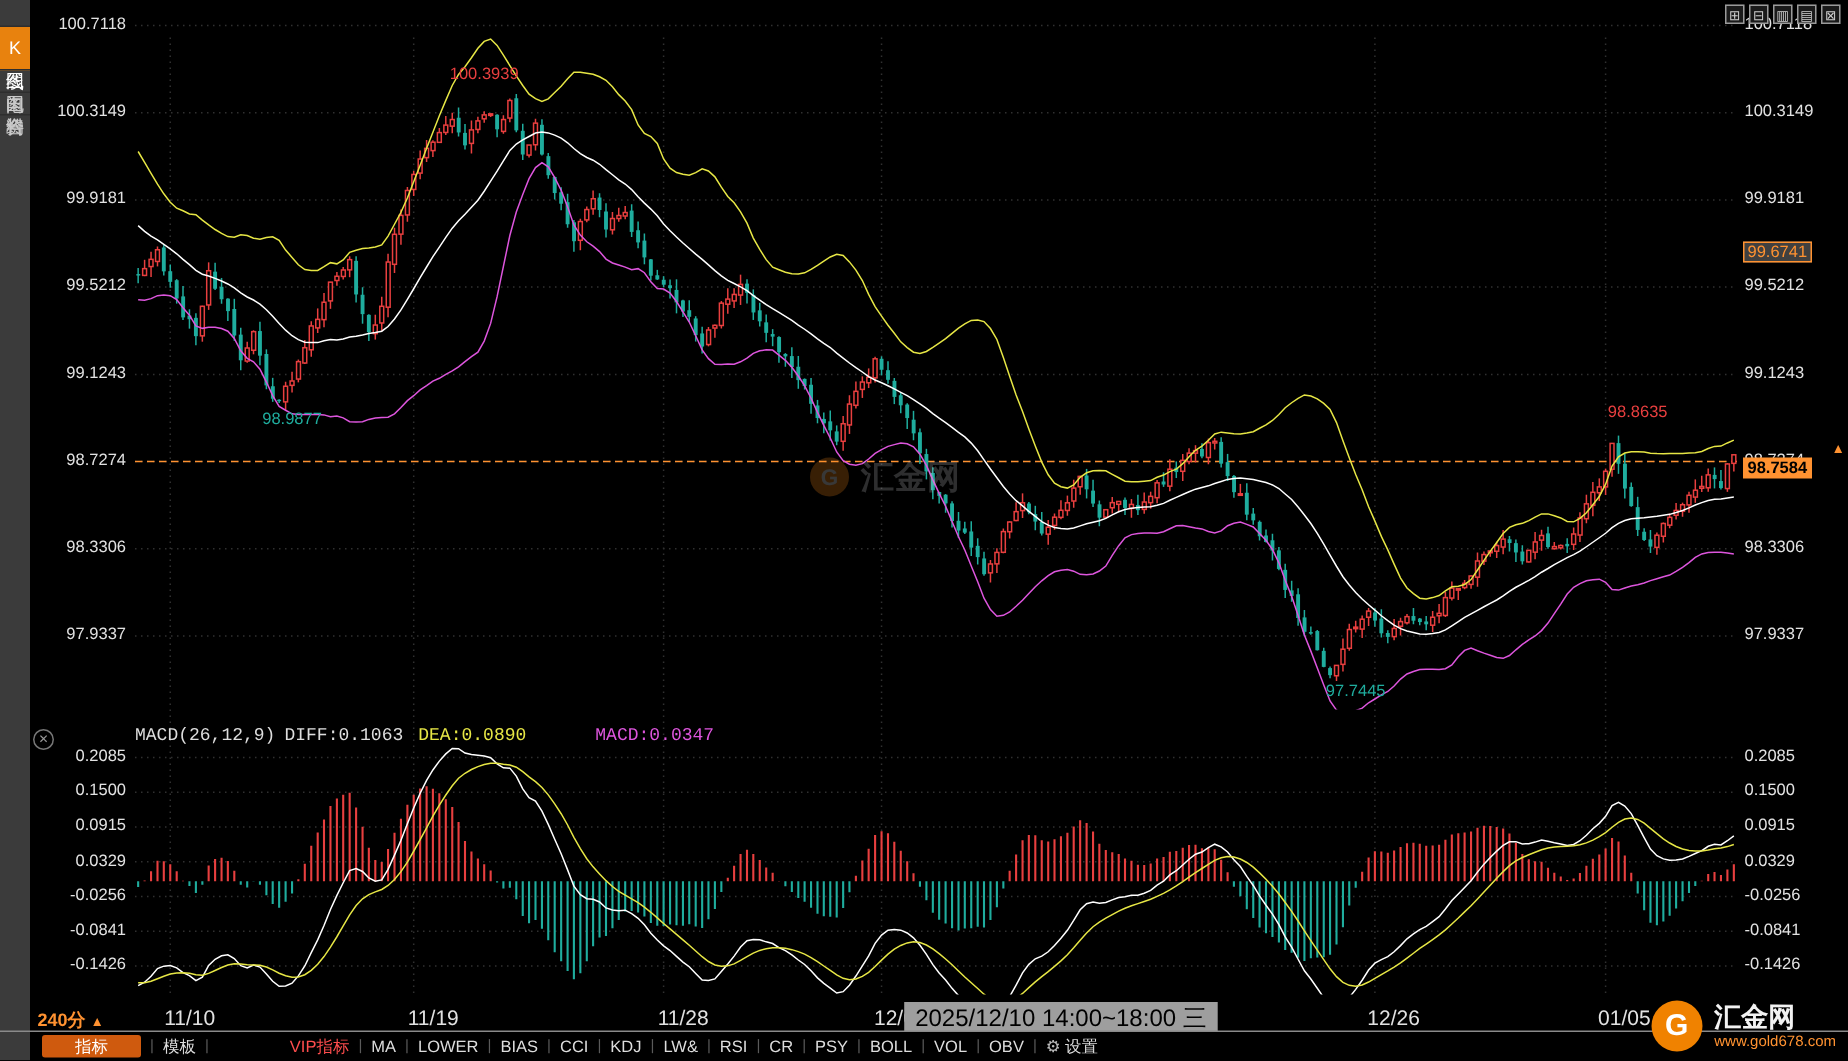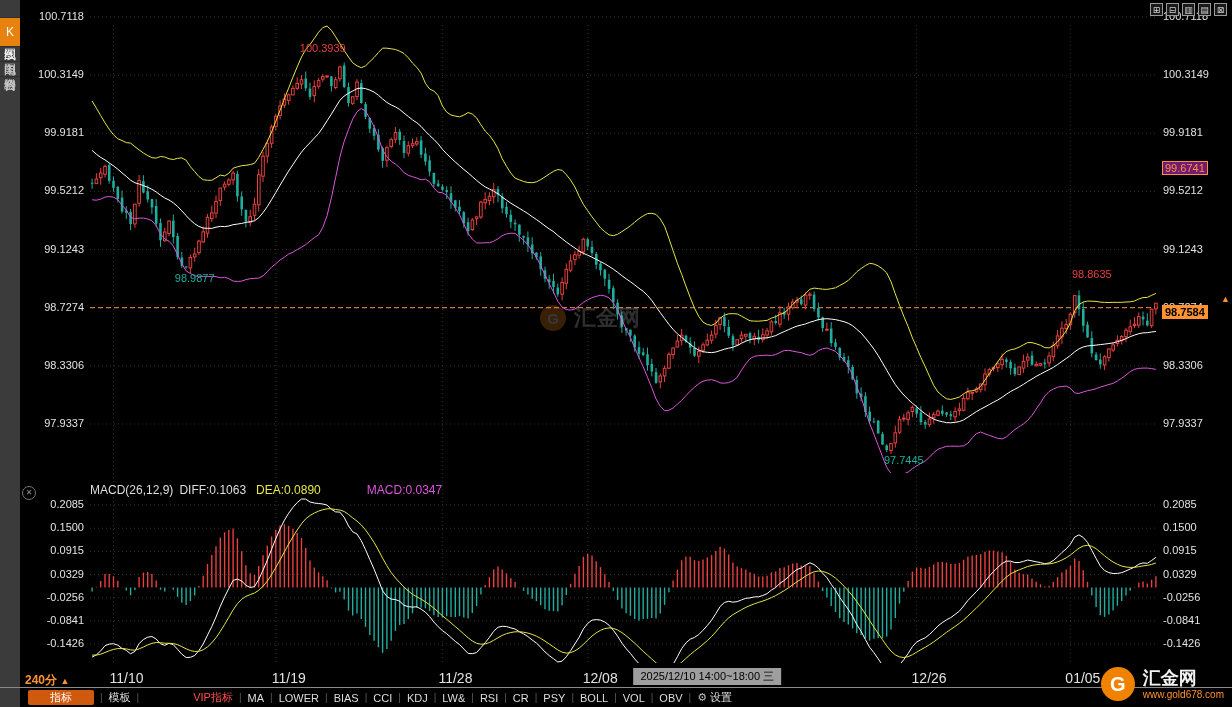--- a/index.html
+++ b/index.html
@@ -20,28 +20,28 @@
   .hicon{color:#aaa;font-size:12px;}
   #wicons{position:absolute;right:5px;top:3px;display:flex;gap:3px;z-index:3;}
   .wicon{width:13px;height:13px;border:1px solid #9a9a9a;color:#cfcfcf;font-size:9px;line-height:12px;text-align:center;box-sizing:border-box;background:#1a1a1a;cursor:pointer;}
 
   
   .axis-label{position:absolute;font-size:11px;color:#e2e2e2;z-index:2;}
   .axis-left{left:32px;width:52px;text-align:right;}
   .axis-right{left:1163px;width:60px;text-align:left;}
   .x-label{position:absolute;top:670px;width:60px;text-align:right;font-size:14px;color:#e2e2e2;z-index:2;}
 
-  #date-highlight{position:absolute;top:668px;transform:translateX(-50%);background:#9e9e9e;color:#000;padding:1px 7px;font-size:11px;white-space:nowrap;z-index:3;}
-
-  #badge-ref{position:absolute;left:1162px;border:1px solid #ff9231;color:#ff9231;font-size:11px;padding:0 2px;background:#701a75;z-index:3;}
+  #date-highlight{position:absolute;top:668px;transform:translateX(-50%);background:#9e9e9e;color:#000;padding:1px 7px;font-size:16px;white-space:nowrap;z-index:3;}
+
+  #badge-ref{position:absolute;left:1162px;border:1px solid #ff9231;color:#ff9231;font-size:11px;padding:0 2px;background:#404040;z-index:3;}
   #badge-last{position:absolute;left:1162px;background:#ff9231;color:#000;font-weight:bold;font-size:11px;padding:1px 3px;z-index:3;}
   #price-arrow{position:absolute;left:1221px;color:#ff9231;font-size:9px;z-index:3;}
 
   
-  #macd-header{position:absolute;left:90px;top:483px;display:flex;gap:10px;font-size:12px;z-index:3;white-space:nowrap;}
+  #macd-header{position:absolute;left:90px;top:483px;display:flex;gap:10px;font-size:12px;z-index:3;white-space:nowrap;font-family:Liberation Mono, monospace;}
   #macd-icon{position:absolute;left:22px;top:486px;width:12px;height:12px;border:1px solid #777;border-radius:50%;color:#999;font-size:8px;line-height:11px;text-align:center;z-index:3;cursor:pointer;}
 
   
   #period-sel{position:absolute;left:25px;top:672px;color:#ff9231;font-weight:bold;font-size:12px;cursor:pointer;z-index:4;}
   #toolbar-line{position:absolute;left:0;right:0;bottom:19px;height:1px;background:#8a8a8a;z-index:4;}
   #toolbar{position:absolute;left:20px;right:0;bottom:0;height:19px;background:#000;display:flex;align-items:center;gap:6px;padding-left:8px;font-size:11px;color:#ddd;z-index:4;}
   .tb-sep{color:#5a5a5a;font-size:10px;}
   .tb-item{cursor:pointer;}
   .tb-item.active{background:#cf5a0e;color:#fff;padding:0 22px;border-radius:2px;}
   .tb-item.vip{color:#ff4d4d;margin-left:48px;}

